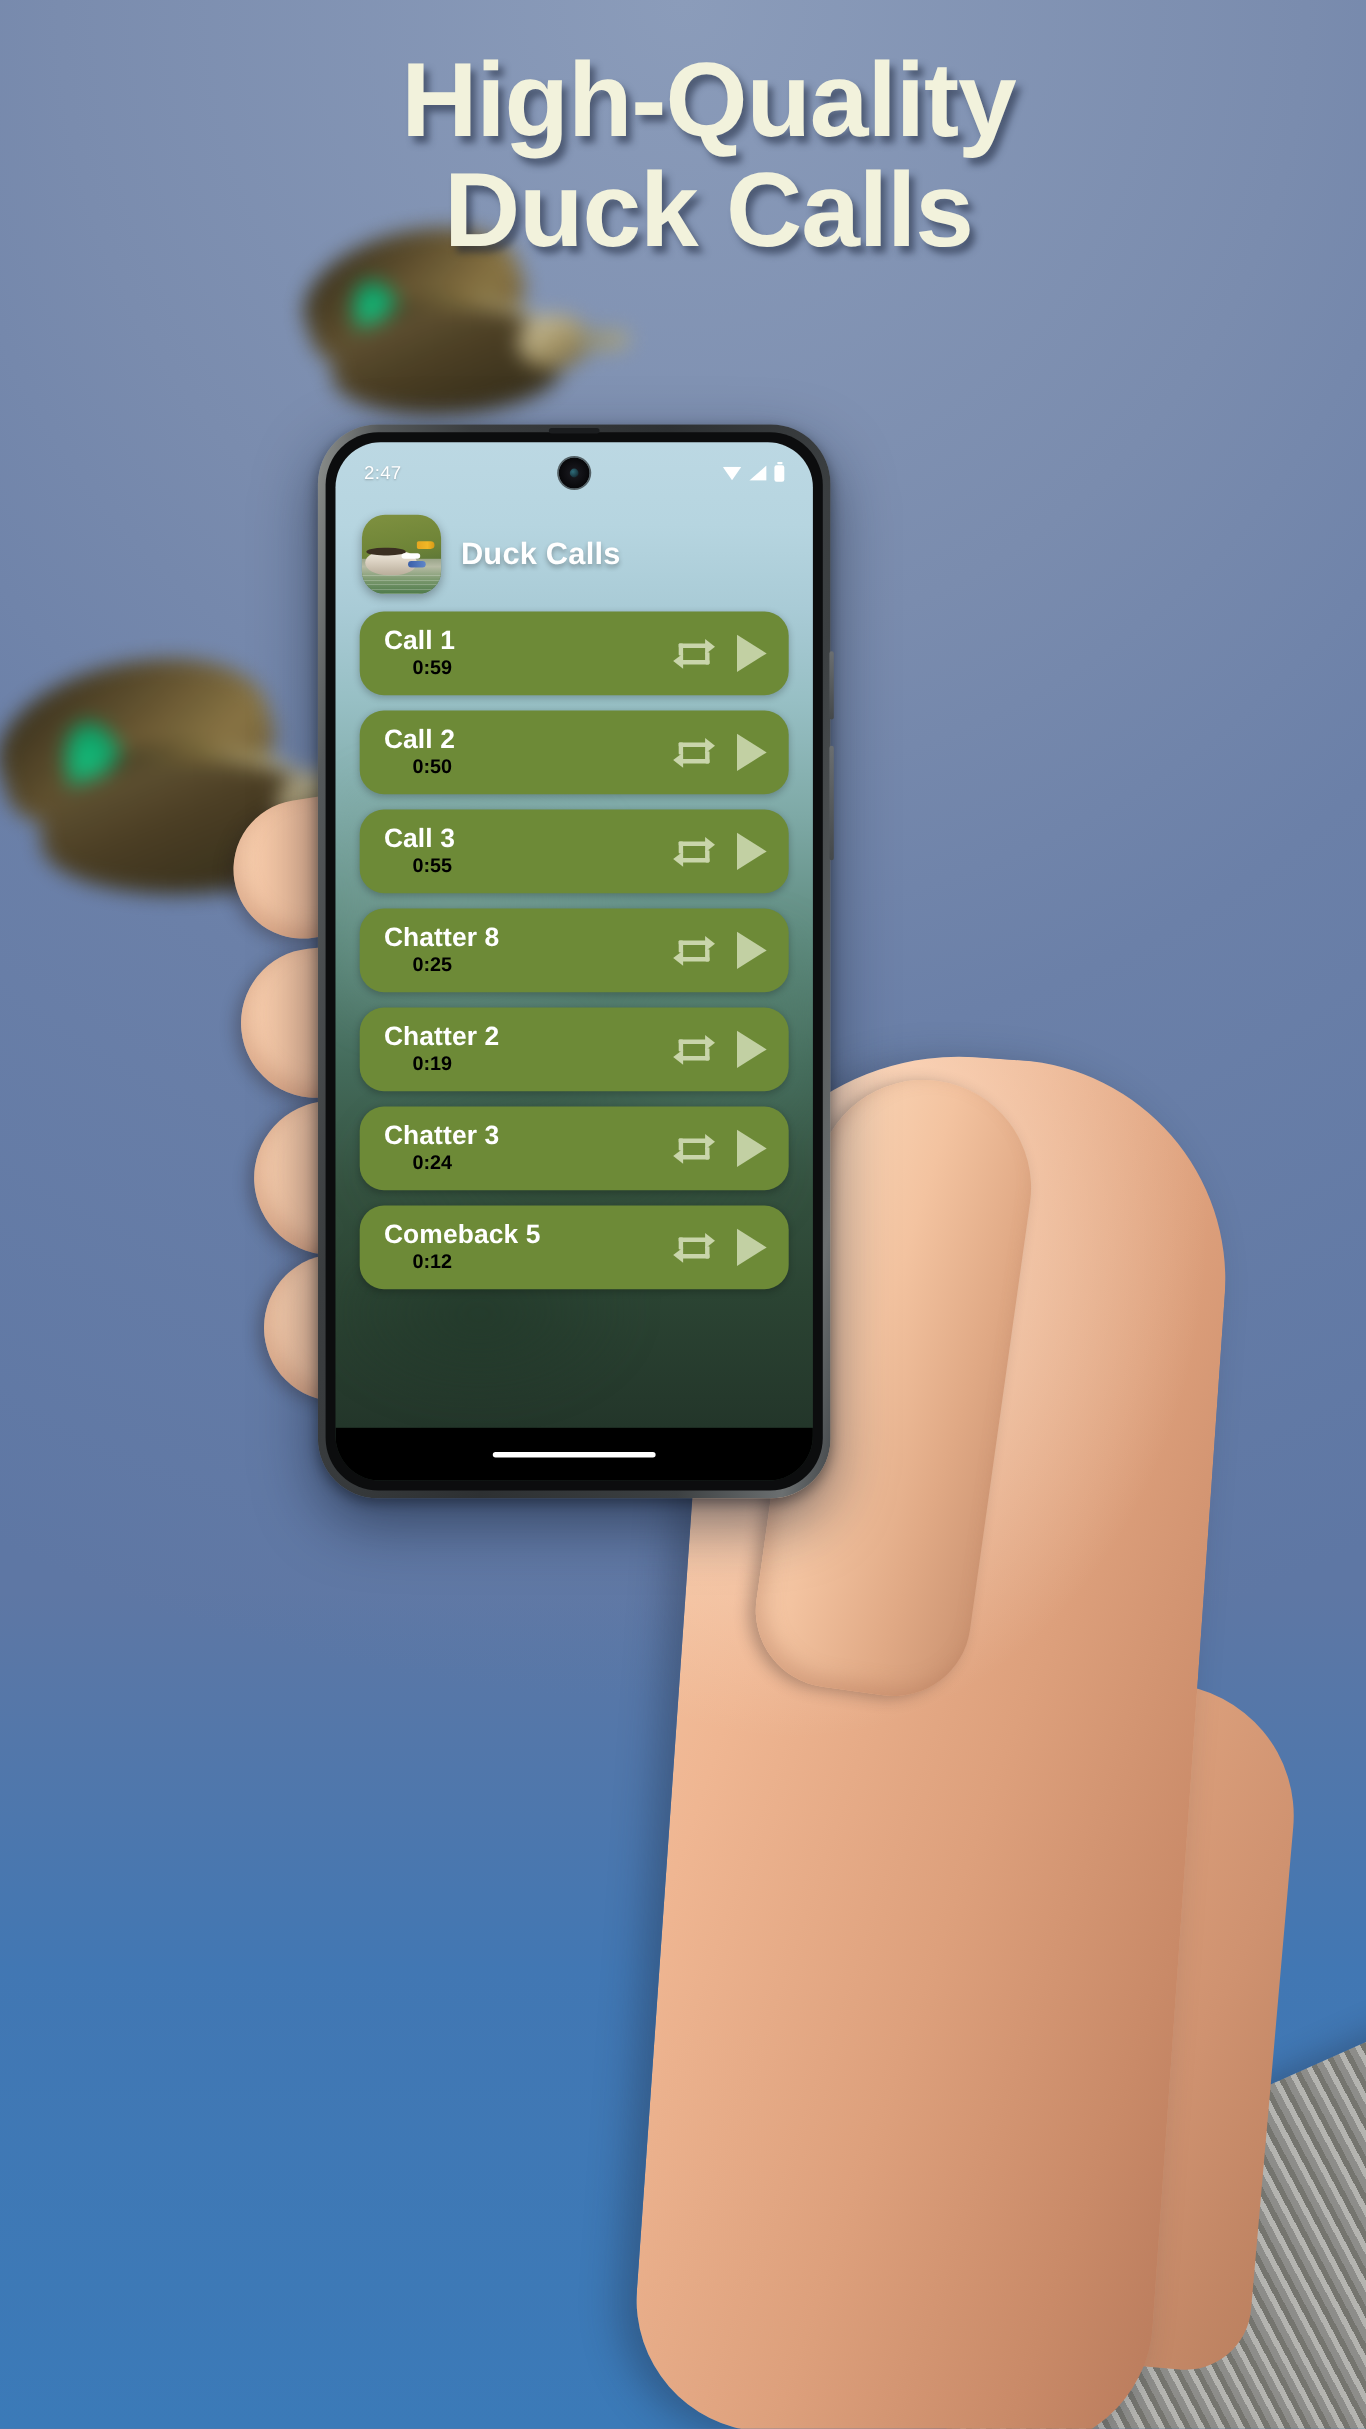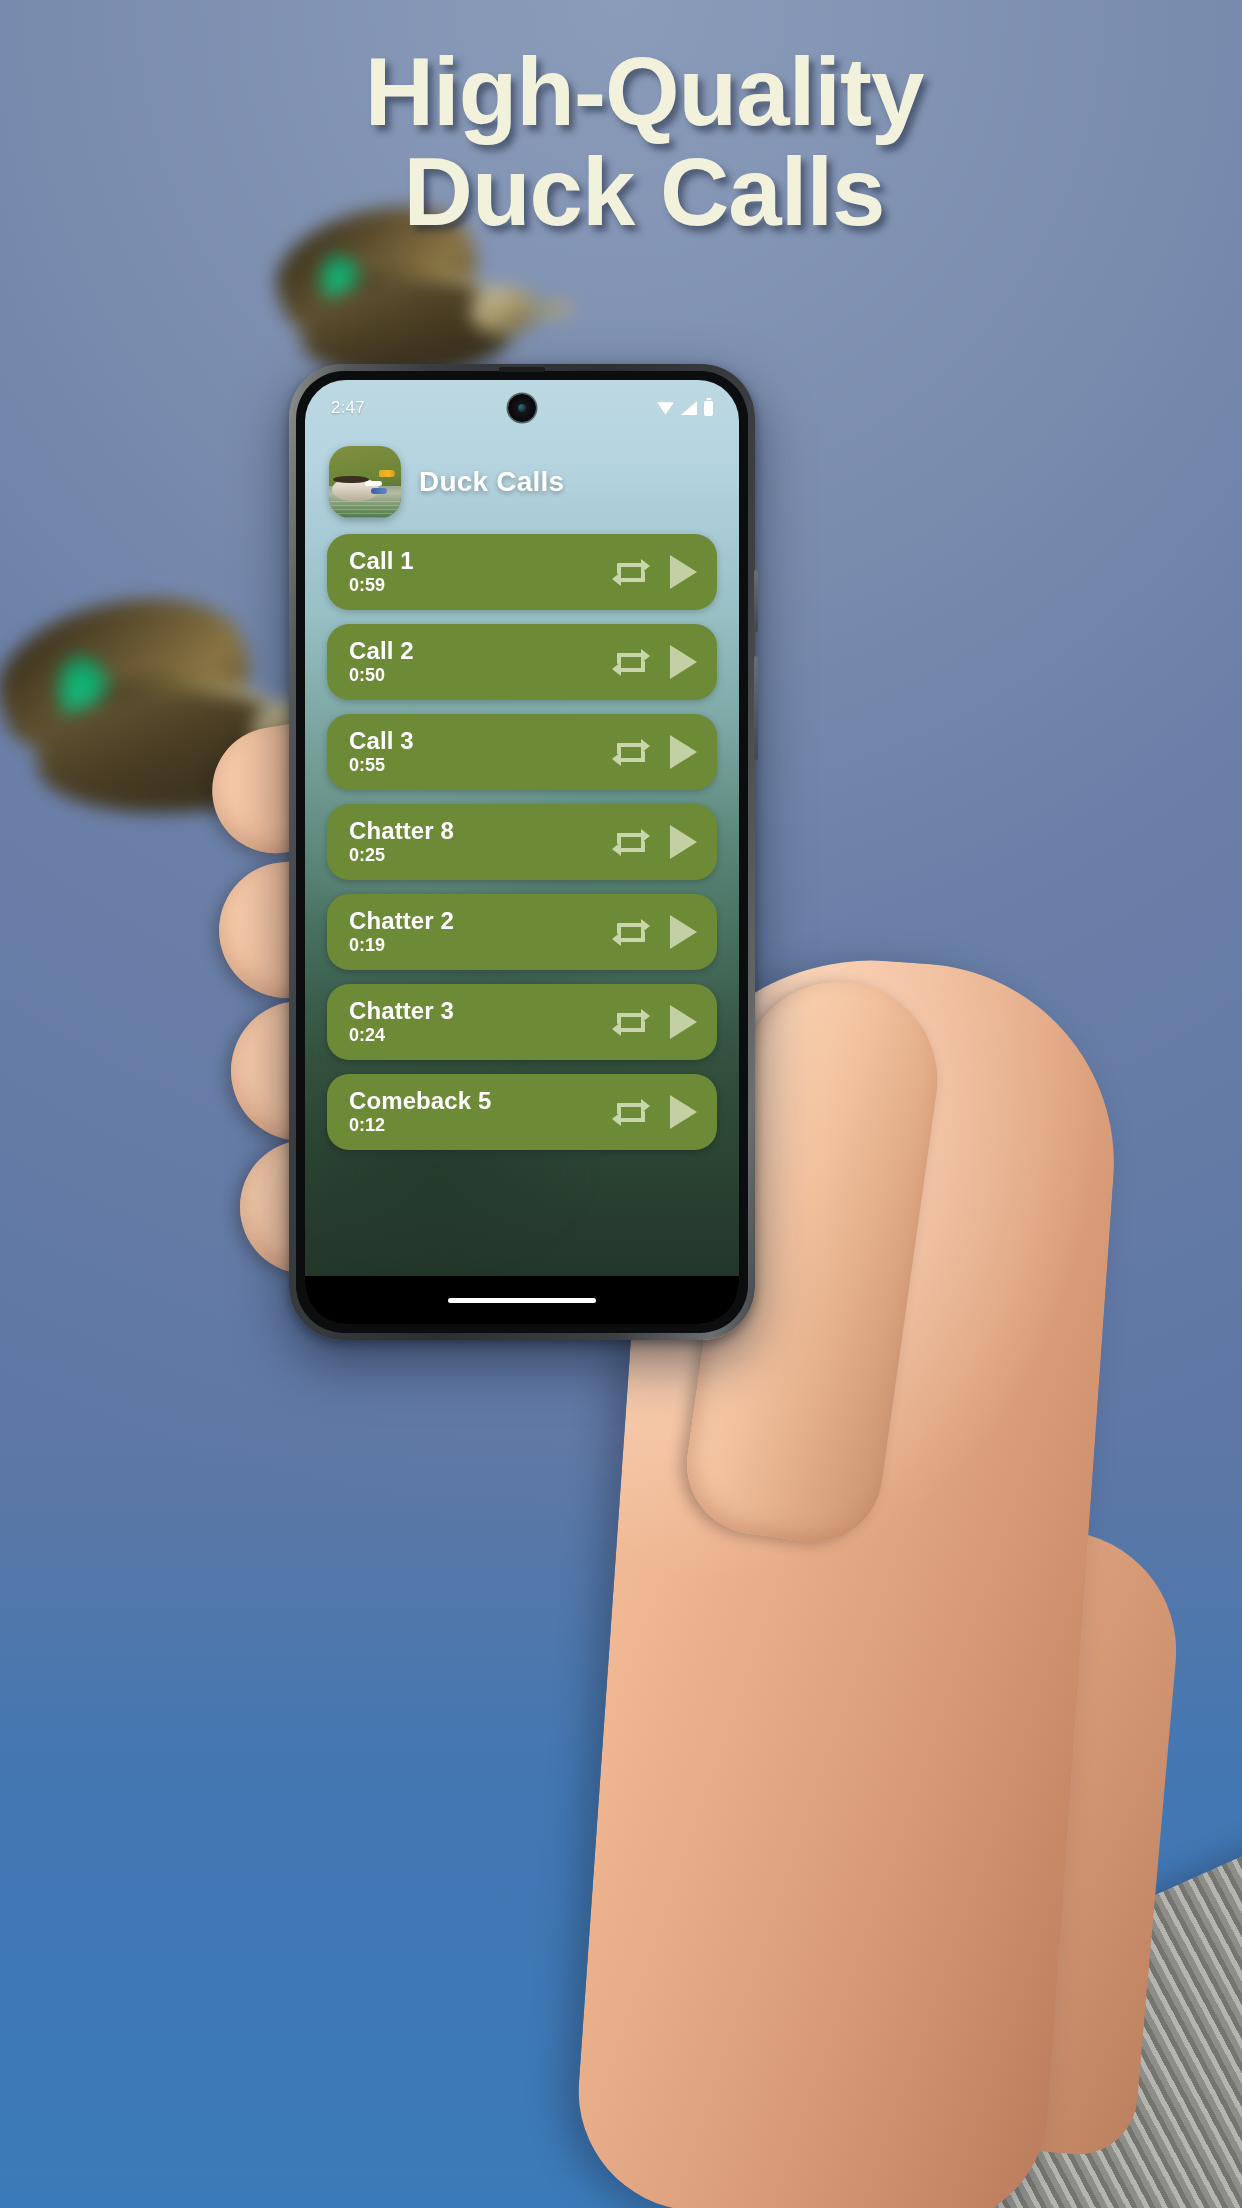--- a/index.html
+++ b/index.html
@@ -132,21 +132,21 @@
   .sleeve-edge {
     position:absolute; left:826px; top:1918px; width:120px; height:340px;
     transform:rotate(-24deg);
     border-radius:40px;
     background:linear-gradient(100deg,#c9c9c4 0%,#9a9a95 60%,#7d7d78 100%);
   }
 
   
   .phone {
     position:absolute;
-    left:289px; top:364px; width:466px; height:976px;
+    left:289px; top:386px; width:466px; height:976px;
     border-radius:54px;
     z-index:8;
     background:linear-gradient(100deg,#8f928f 0%,#54585a 9%,#3a3d3f 22%,#2d3032 50%,#3c4042 78%,#6b6f70 93%,#43474a 100%);
     box-shadow:0 22px 54px rgba(18,28,45,.55), 0 4px 12px rgba(0,0,0,.4);
     padding:7px;
   }
   .phone-bezel {
     position:absolute; inset:7px;
     border-radius:48px;
     background:#0c0d0e;
@@ -318,24 +318,25 @@
   .row-texts { flex:1; min-width:0; display:flex; flex-direction:column; justify-content:center; gap:2px; }
   .row-title {
     color:#ffffff;
     font-size:24px;
     font-weight:bold;
     letter-spacing:.1px;
     line-height:1.08;
     white-space:nowrap;
   }
   .row-dur {
-    color:#ffffff;
+    color:#000000;
     font-size:18px;
     font-weight:bold;
     line-height:1.08;
+    margin-left:26px;
   }
   .row-actions { display:flex; align-items:center; gap:22px; flex:none; }
 
   .ic-loop { width:34px; height:27px; position:relative; }
   .ic-loop .bar {
     position:absolute; left:3px; right:3px; height:4px;
     background:#c9d5ab; border-radius:1px;
   }
   .ic-loop .bt { top:4px; }
   .ic-loop .bb { bottom:4px; }

